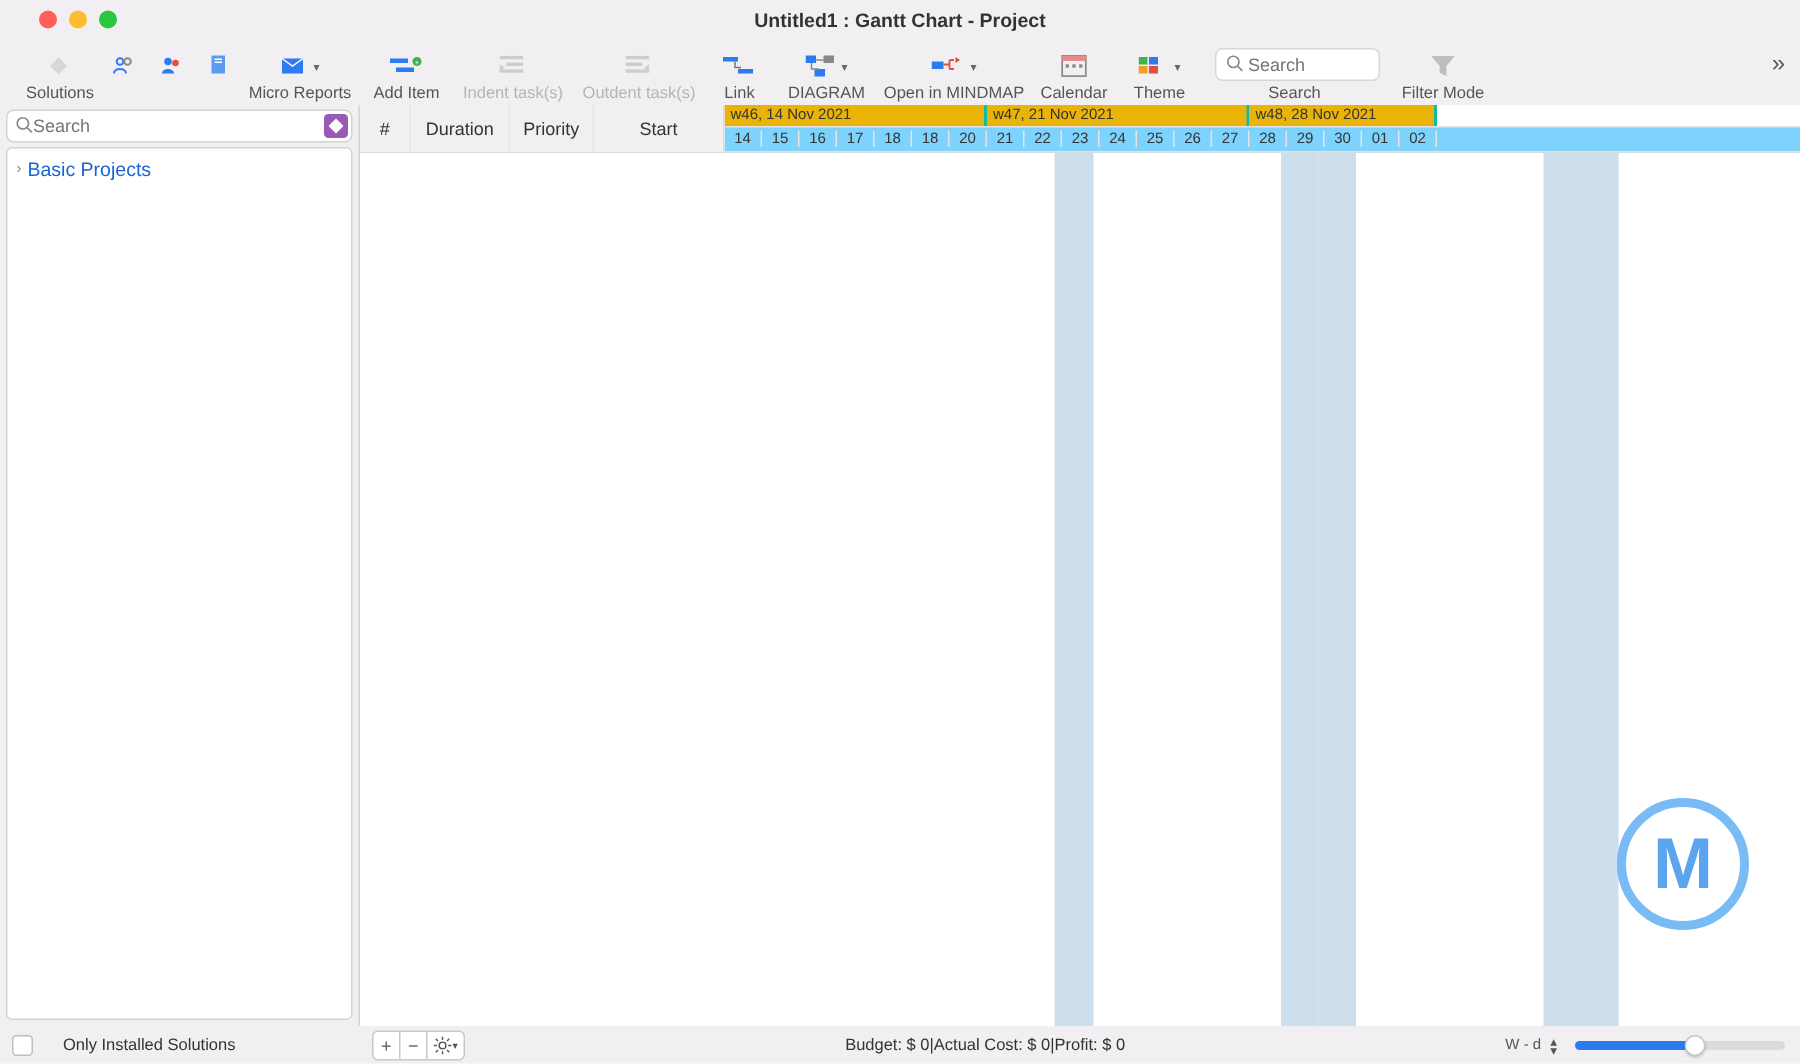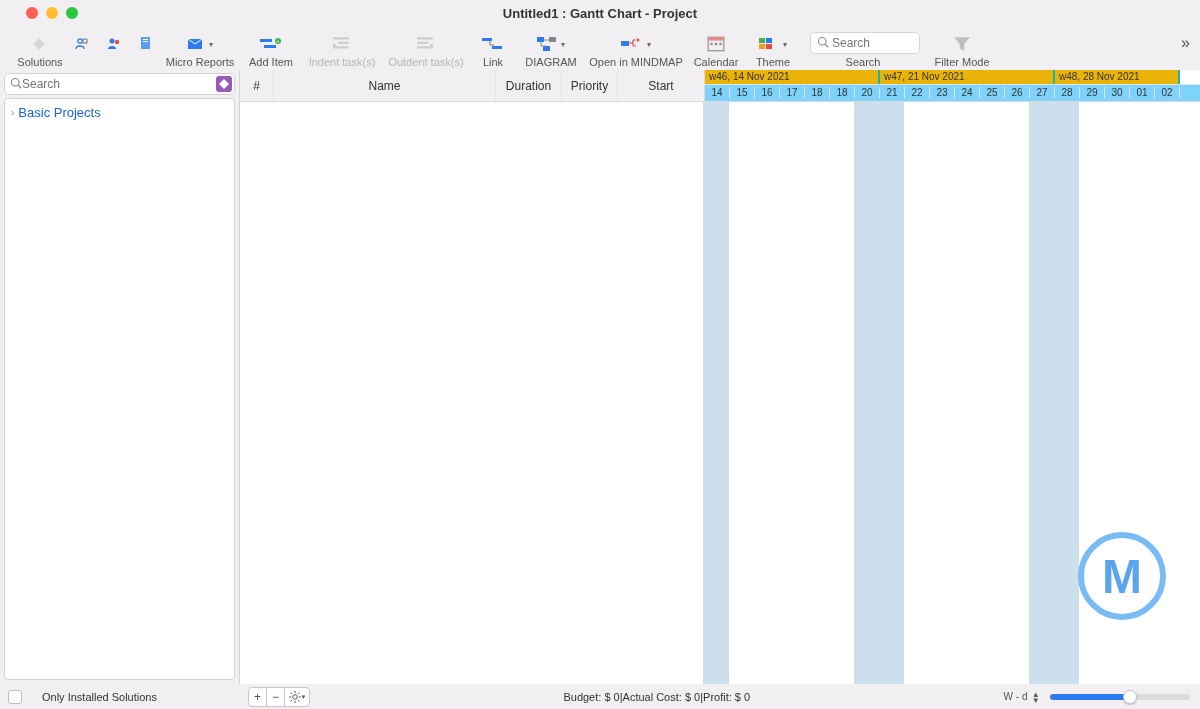--- a/index.html
+++ b/index.html
@@ -510,21 +510,20 @@
         <span class="chev">›</span>
         <span>Basic Projects</span>
       </div>
     </div>
   </div>
 
   <div class="gantt">
     <div class="gantt-header">
       <div class="gh-left" id="gh-left">
           <div class="gh-col" style="width: 34px;">#</div>
-          <div class="gh-col" style="width: 222px;">Name</div>
           <div class="gh-col" style="width: 66px;">Duration</div>
           <div class="gh-col" style="width: 56px;">Priority</div>
           <div class="gh-col" style="width: 86px;">Start</div>
         </div>
       <div class="gh-right">
         <div class="gh-weeks" id="gh-weeks">
             <div class="gh-week" style="width: 175px;">w46, 14 Nov 2021</div>
             <div class="gh-week" style="width: 175px;">w47, 21 Nov 2021</div>
             <div class="gh-week" style="width: 125px;">w48, 28 Nov 2021</div>
           </div>

